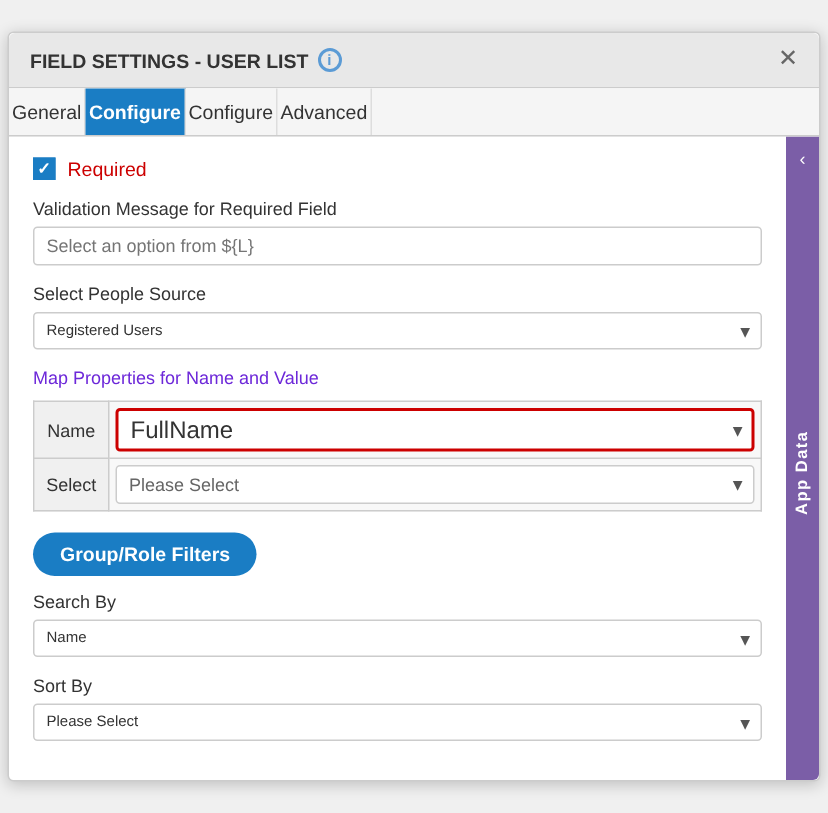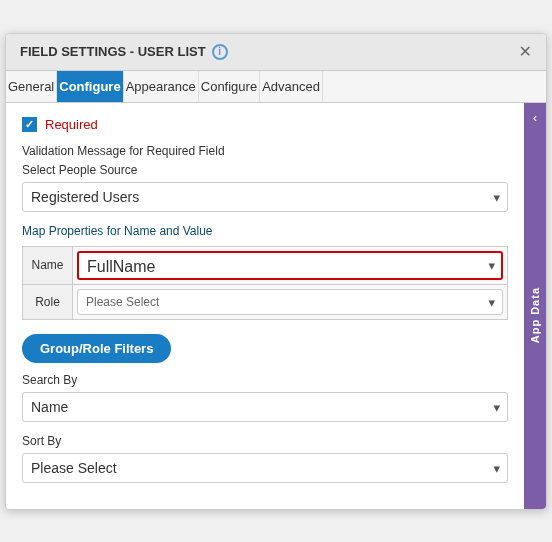--- a/index.html
+++ b/index.html
@@ -162,38 +162,38 @@
     }
     .select-wrap {
       position: relative;
       margin-bottom: 12px;
     }
     .select-field {
       width: 100%;
       padding: 6px 28px 6px 8px;
       border: 1px solid #ccc;
       border-radius: 3px;
-      font-size: 14px;
+      font-size: 10px;
       color: #333;
       background: #fff;
       appearance: none;
       cursor: pointer;
     }
     .select-arrow {
       position: absolute;
       right: 8px;
       top: 50%;
       transform: translateY(-50%);
       color: #555;
       pointer-events: none;
       font-size: 13px;
     }
     .map-properties-label {
       font-size: 12px;
-      color: #0c4a6e;
+      color: #6d28d9;
       margin-bottom: 8px;
     }
     .map-table {
       width: 100%;
       border-collapse: collapse;
       margin-bottom: 14px;
     }
     .map-table td {
       padding: 5px 6px;
       vertical-align: middle;
@@ -257,38 +257,38 @@
     <div class="modal-title">
       <span>FIELD SETTINGS - USER LIST</span>
       <div class="info-icon">i</div>
     </div>
     <button class="close-btn">✕</button>
   </div>
 
   <div class="tabs">
     <div class="tab">General</div>
     <div class="tab active">Configure</div>
-    <div class="tab">Appearance</div>
     <div class="tab">Configure</div>
     <div class="tab">Advanced</div>
   </div>
 
   <div class="modal-body">
     <div class="content">
 
       
       <div class="required-row">
         <div class="checkbox">
           <span class="checkbox-check">✓</span>
         </div>
         <span class="required-label">Required</span>
       </div>
 
       
       <div class="field-label">Validation Message for Required Field</div>
+      <input class="text-input" type="text" placeholder="Select an option from ${L}" style="">
 
       
       <div class="field-label">Select People Source</div>
       <div class="select-wrap">
         <select class="select-field">
           <option>Registered Users</option>
         </select>
         <span class="select-arrow">▾</span>
       </div>
 
@@ -301,21 +301,21 @@
             <td class="row-select-cell">
               <div class="name-select-wrap">
                 <select class="name-select">
                   <option>FullName</option>
                 </select>
                 <span class="select-arrow">▾</span>
               </div>
             </td>
           </tr>
           <tr>
-            <td class="row-label">Role</td>
+            <td class="row-label">Select</td>
             <td class="row-select-cell">
               <div class="select-wrap" style="margin-bottom:0">
                 <select class="value-select">
                   <option>Please Select</option>
                 </select>
                 <span class="select-arrow">▾</span>
               </div>
             </td>
           </tr>
         </tbody>

